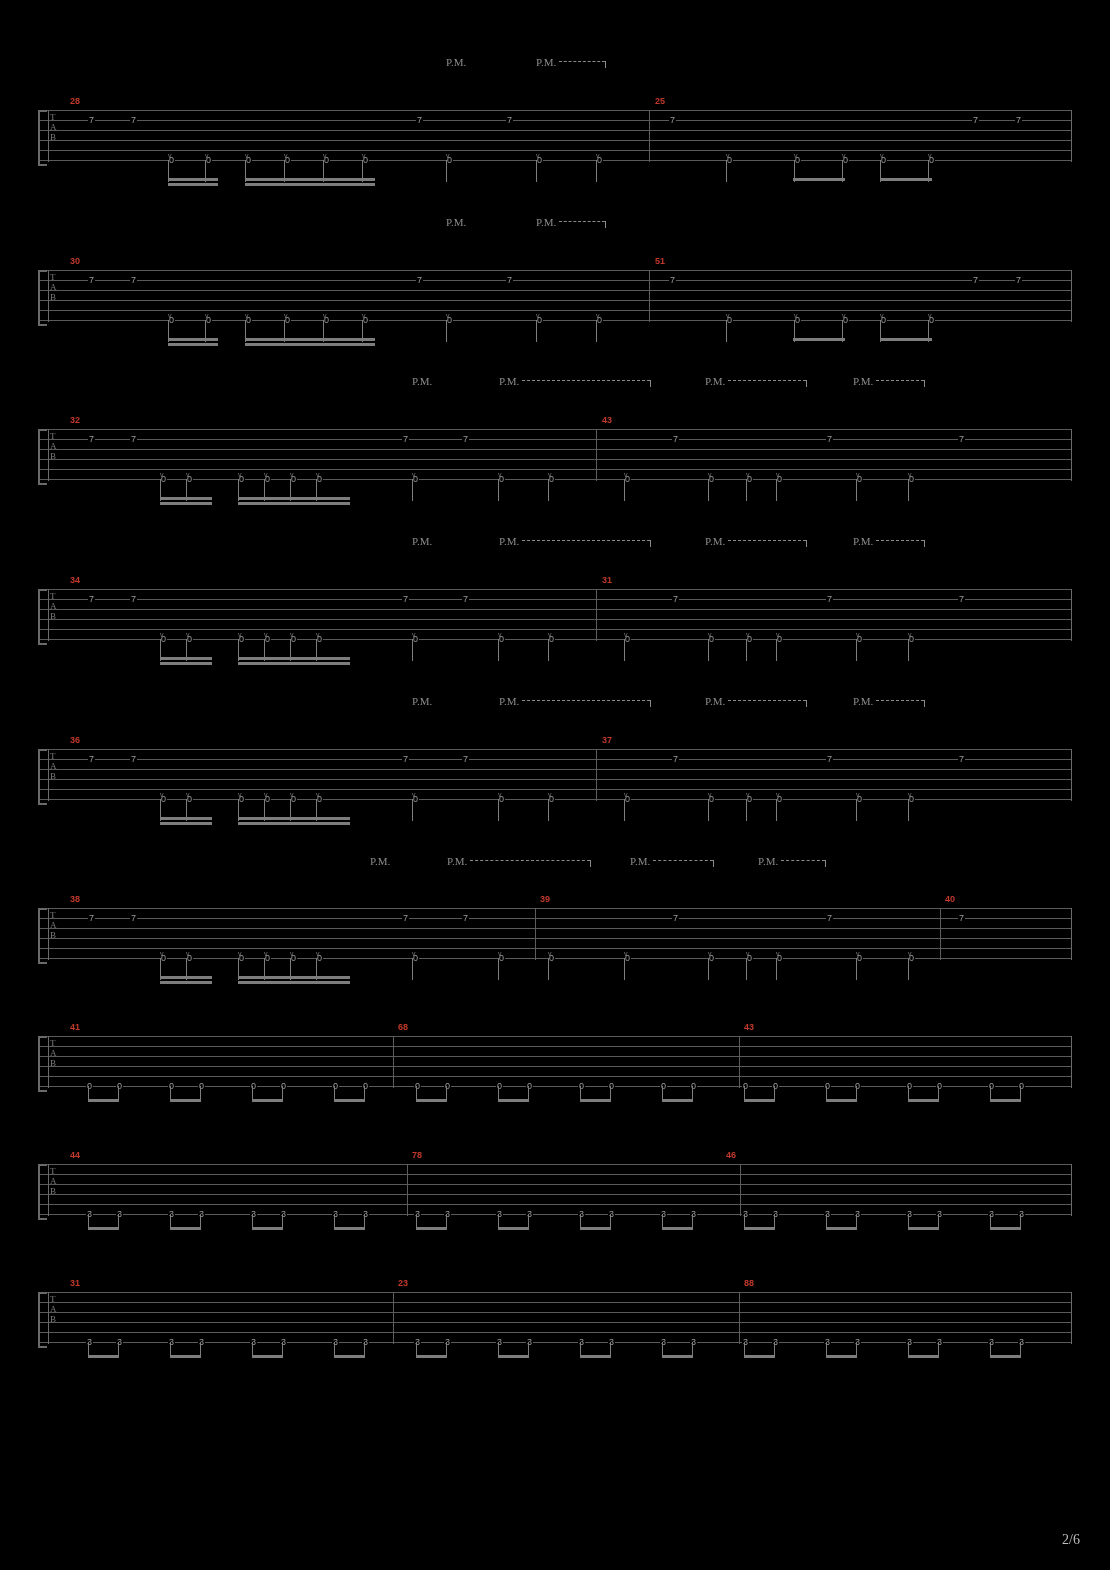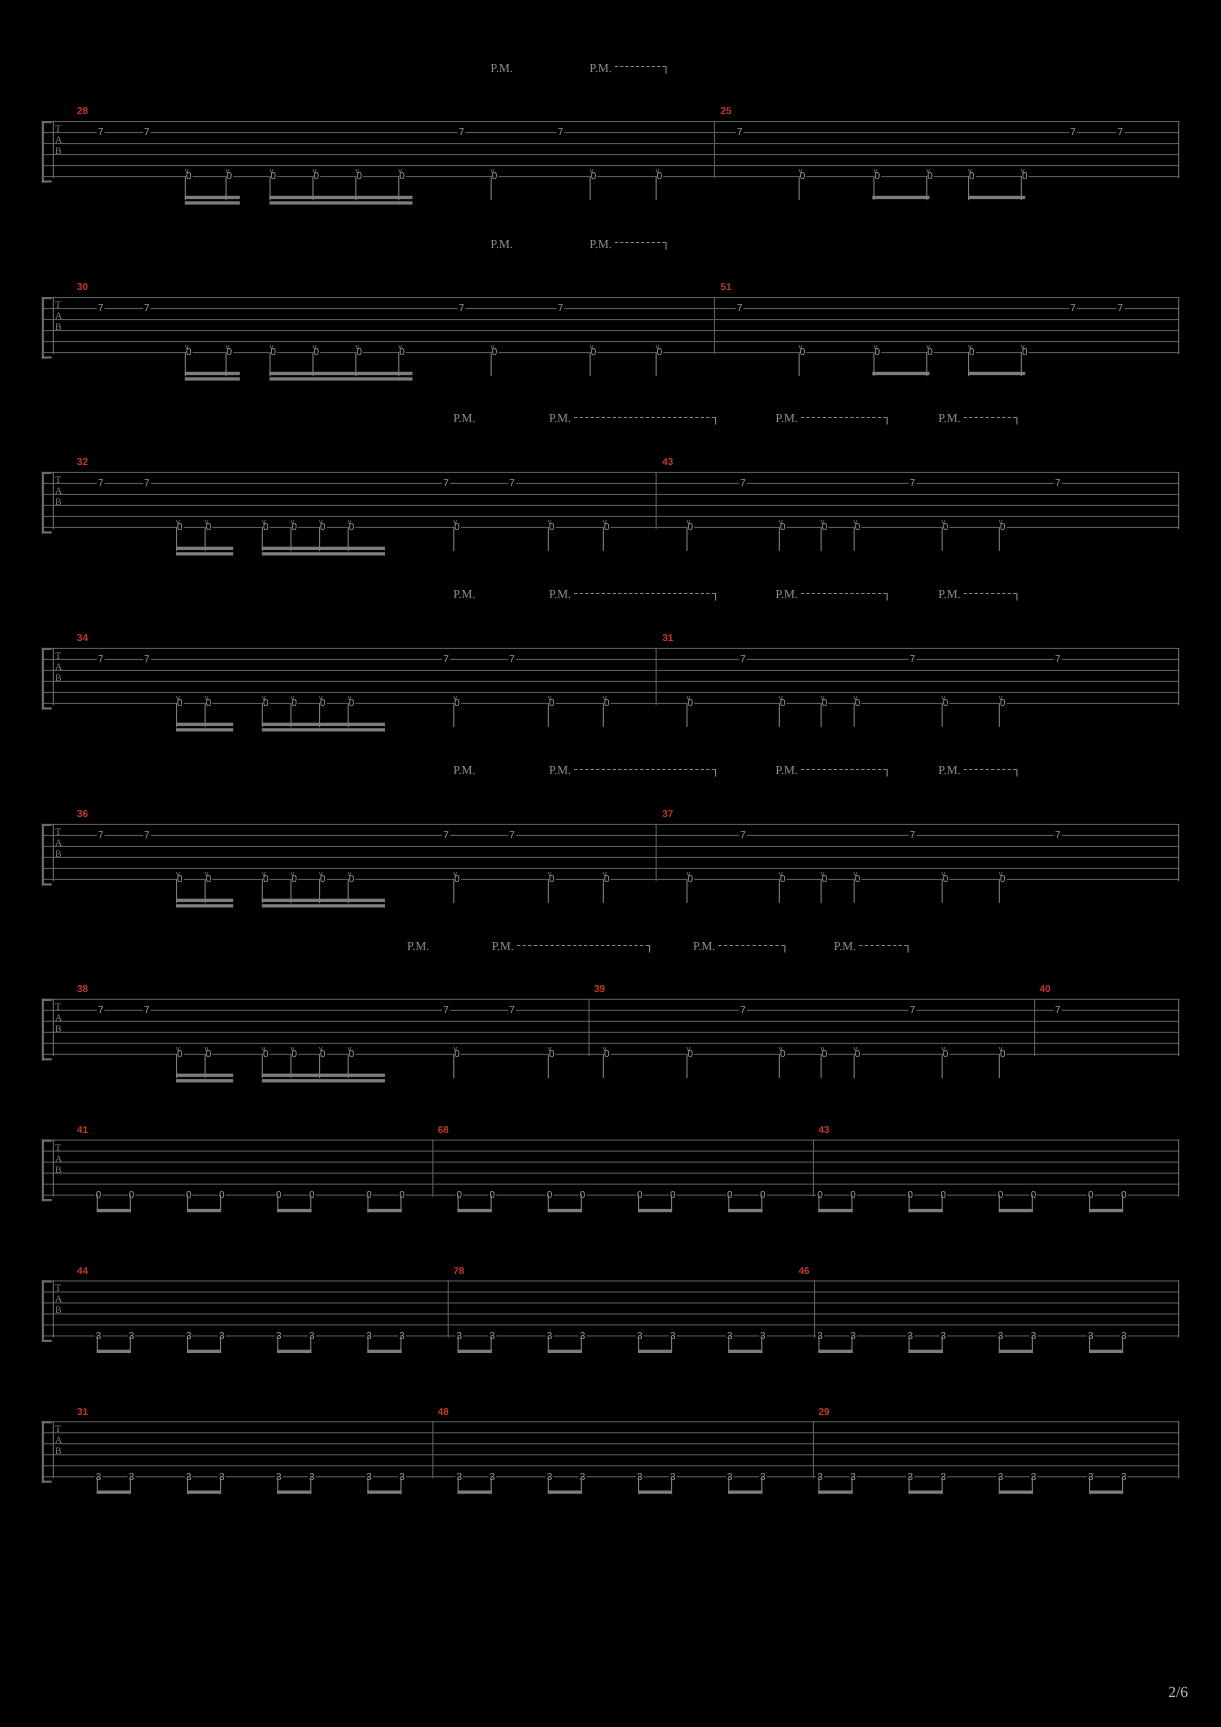--- a/index.html
+++ b/index.html
@@ -354,22 +354,22 @@
           <div class="barline" style="left: 702px;"></div>
           <div class="tabword">
             <span>T</span>
             <span>A</span>
             <span>B</span>
           </div>
         </div>
       </div>
       <div class="system" style="top: 1278px; height: 120px;">
         <div class="measnum" style="left: 70px; top: 0px;">31</div>
-        <div class="measnum" style="left: 398px; top: 0px;">48</div>
-        <div class="measnum" style="left: 744px; top: 0px;">29</div>
+        <div class="measnum" style="left: 398px; top: 0px;">23</div>
+        <div class="measnum" style="left: 744px; top: 0px;">88</div>
         <div class="staff-area" style="top: 14px;">
           <div class="tabline" style="top: 0px;"></div>
           <div class="tabline" style="top: 10px;"></div>
           <div class="tabline" style="top: 20px;"></div>
           <div class="tabline" style="top: 30px;"></div>
           <div class="tabline" style="top: 40px;"></div>
           <div class="tabline" style="top: 50px;"></div>
           <div class="brace"></div>
           <div class="startbar"></div>
           <div class="endbar"></div>

